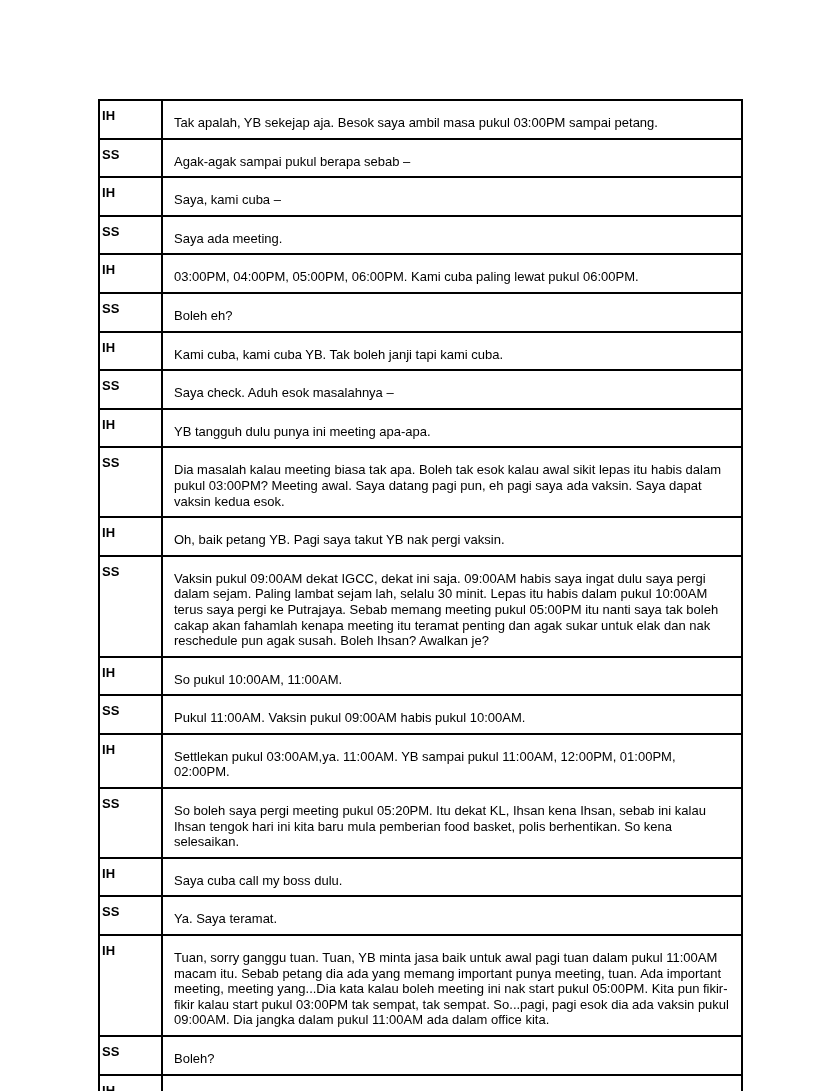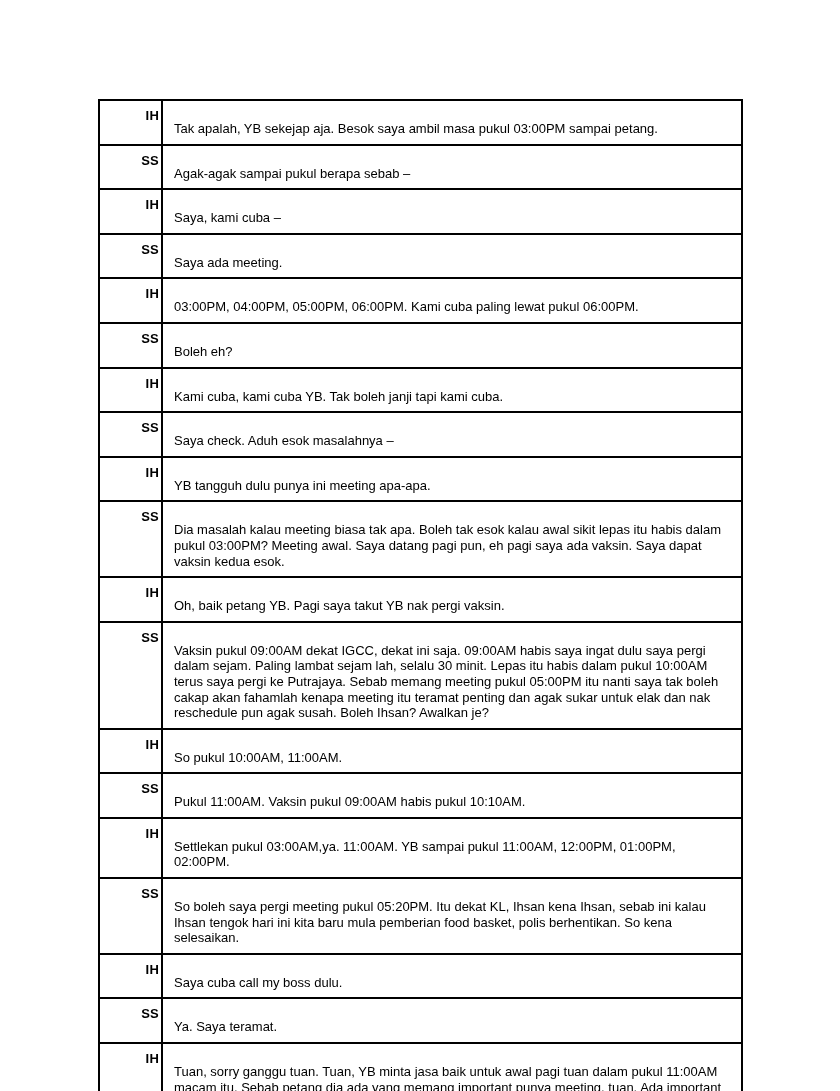--- a/index.html
+++ b/index.html
@@ -29,27 +29,27 @@
   }
   table.transcript td {
     border: 2px solid #000000;
     vertical-align: top;
     font-size: 13px;
     line-height: 15.6px;
     color: #000000;
     word-wrap: break-word;
   }
   td.speaker {
-    text-align: right;
+    text-align: left;
     font-weight: bold;
     padding: 7px 2px;
     letter-spacing: 0.2px;
   }
   td.dialogue {
-    padding: 20px 12px 7px 11px;
+    padding: 14px 12px 7px 11px;
   }
 </style>
 </head>
 <body>
 
 <div class="page">
   <table class="transcript">
     <colgroup>
       <col style="width:63px">
       <col>
@@ -102,21 +102,21 @@
       <tr>
         <td class="speaker">SS</td>
         <td class="dialogue">Vaksin pukul 09:00AM dekat IGCC, dekat ini saja. 09:00AM habis saya ingat dulu saya pergi dalam sejam. Paling lambat sejam lah, selalu 30 minit. Lepas itu habis dalam pukul 10:00AM terus saya pergi ke Putrajaya. Sebab memang meeting pukul 05:00PM itu nanti saya tak boleh cakap akan fahamlah kenapa meeting itu teramat penting dan agak sukar untuk elak dan nak reschedule pun agak susah. Boleh Ihsan? Awalkan je?</td>
       </tr>
       <tr>
         <td class="speaker">IH</td>
         <td class="dialogue">So pukul 10:00AM, 11:00AM.</td>
       </tr>
       <tr>
         <td class="speaker">SS</td>
-        <td class="dialogue">Pukul 11:00AM. Vaksin pukul 09:00AM habis pukul 10:10AM.</td>
+        <td class="dialogue">Pukul 11:00AM. Vaksin pukul 09:00AM habis pukul 10:00AM.</td>
       </tr>
       <tr>
         <td class="speaker">IH</td>
         <td class="dialogue">Settlekan pukul 03:00AM,ya. 11:00AM. YB sampai pukul 11:00AM, 12:00PM, 01:00PM, 02:00PM.</td>
       </tr>
       <tr>
         <td class="speaker">SS</td>
         <td class="dialogue">So boleh saya pergi meeting pukul 05:20PM. Itu dekat KL, Ihsan kena Ihsan, sebab ini kalau Ihsan tengok hari ini kita baru mula pemberian food basket, polis berhentikan. So kena selesaikan.</td>
       </tr>
       <tr>

